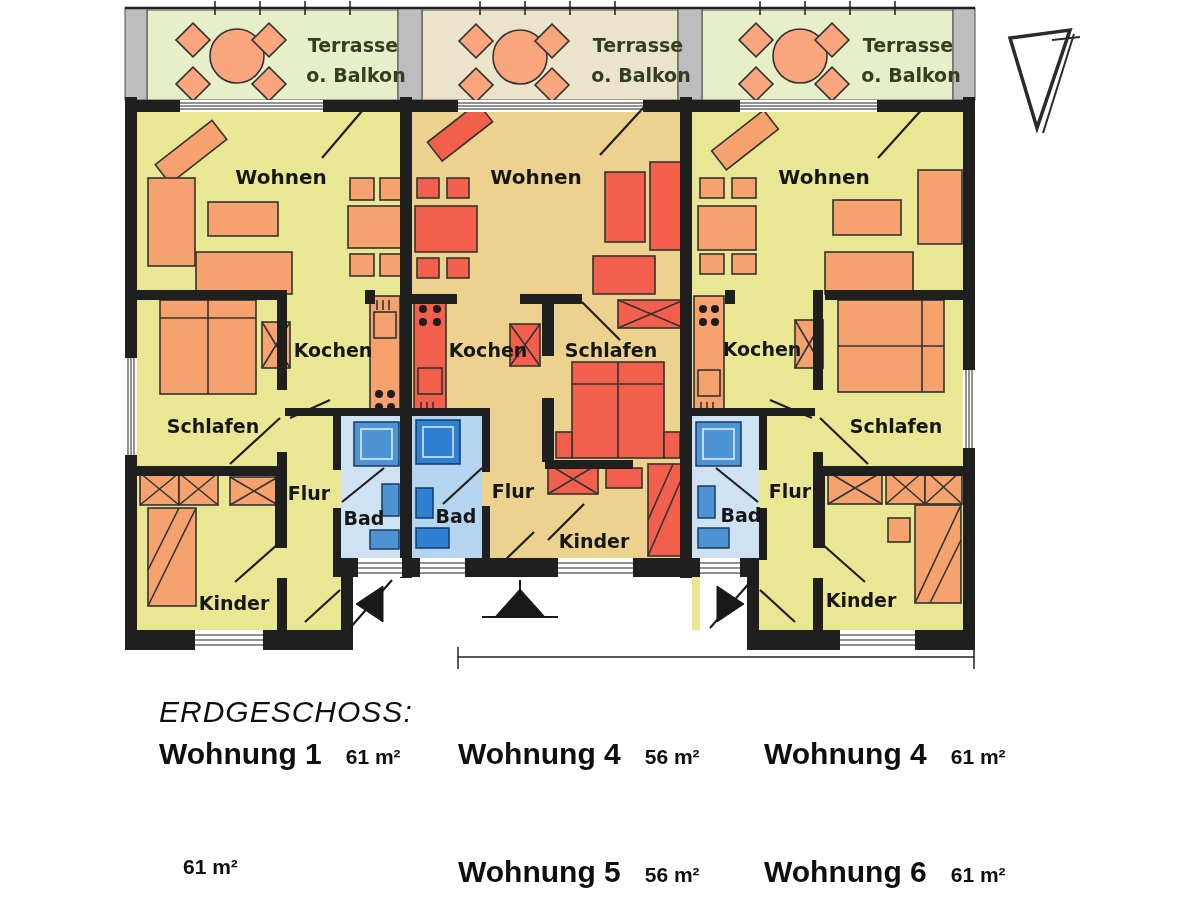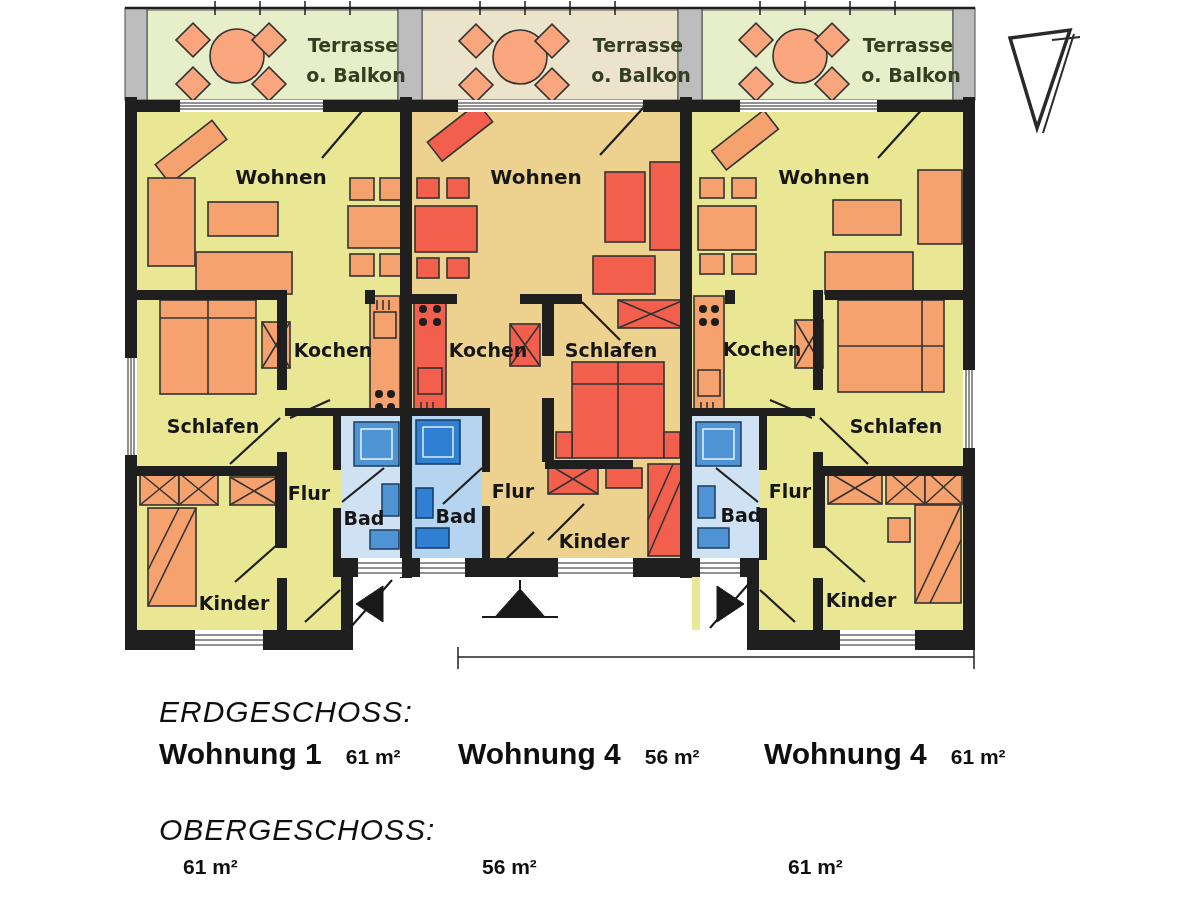--- a/index.html
+++ b/index.html
@@ -432,26 +432,27 @@
   </div>
   <div class="unit-pair" style="left:432px;top:62px">
     <span class="unit-name">Wohnung 4</span>
     <span class="unit-area">56 m²</span>
   </div>
   <div class="unit-pair" style="left:738px;top:62px">
     <span class="unit-name">Wohnung 4</span>
     <span class="unit-area">61 m²</span>
   </div>
 
-  <div class="floor-title" style="top:138px">OBERGESCHOSS:</div>
 
   <div class="unit-pair" style="left:133px;top:180px">
     <span class="unit-area">61 m²</span>
   </div>
   <div class="unit-pair" style="left:432px;top:180px">
+    <span class="unit-name">Wohnung 5</span>
     <span class="unit-area">56 m²</span>
   </div>
   <div class="unit-pair" style="left:738px;top:180px">
+    <span class="unit-name">Wohnung 6</span>
     <span class="unit-area">61 m²</span>
   </div>
 </div>
 
 </div>
 
 </body></html>

